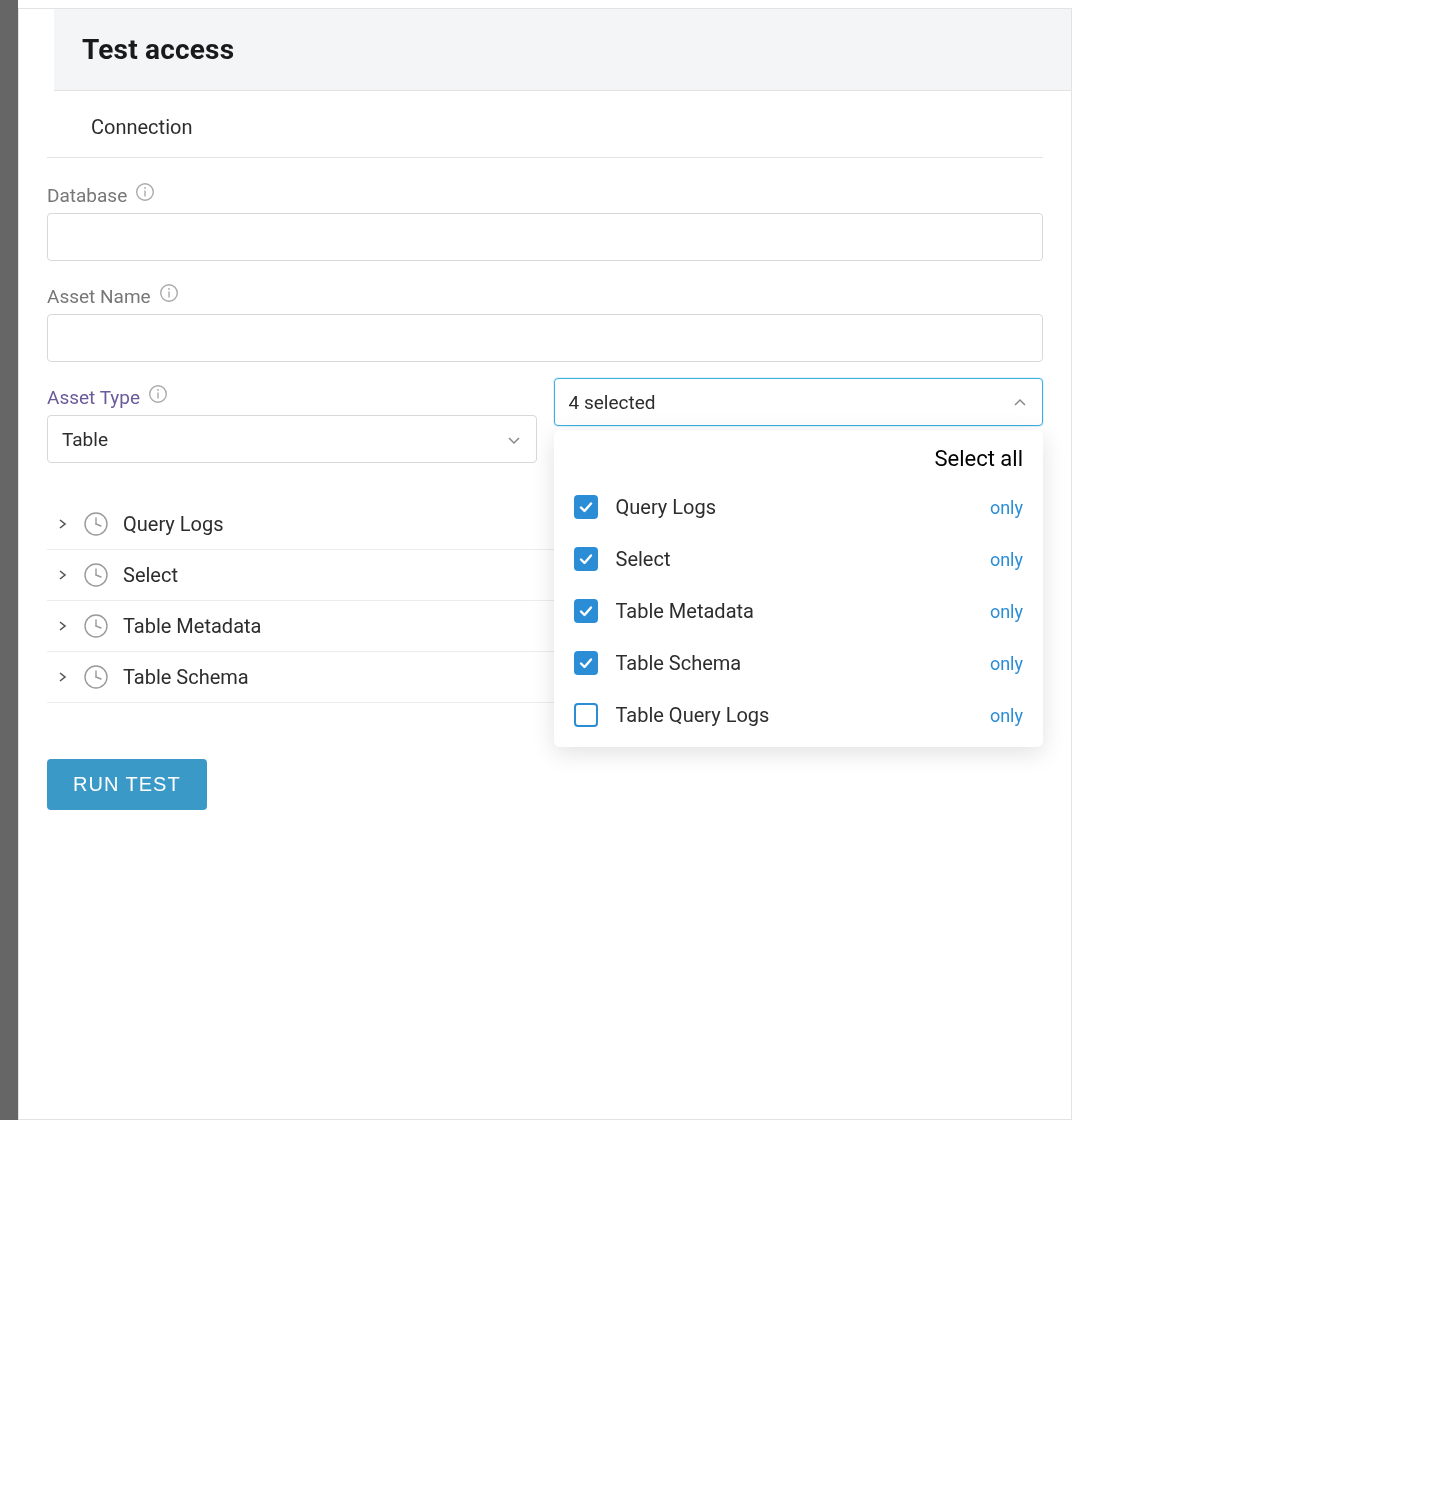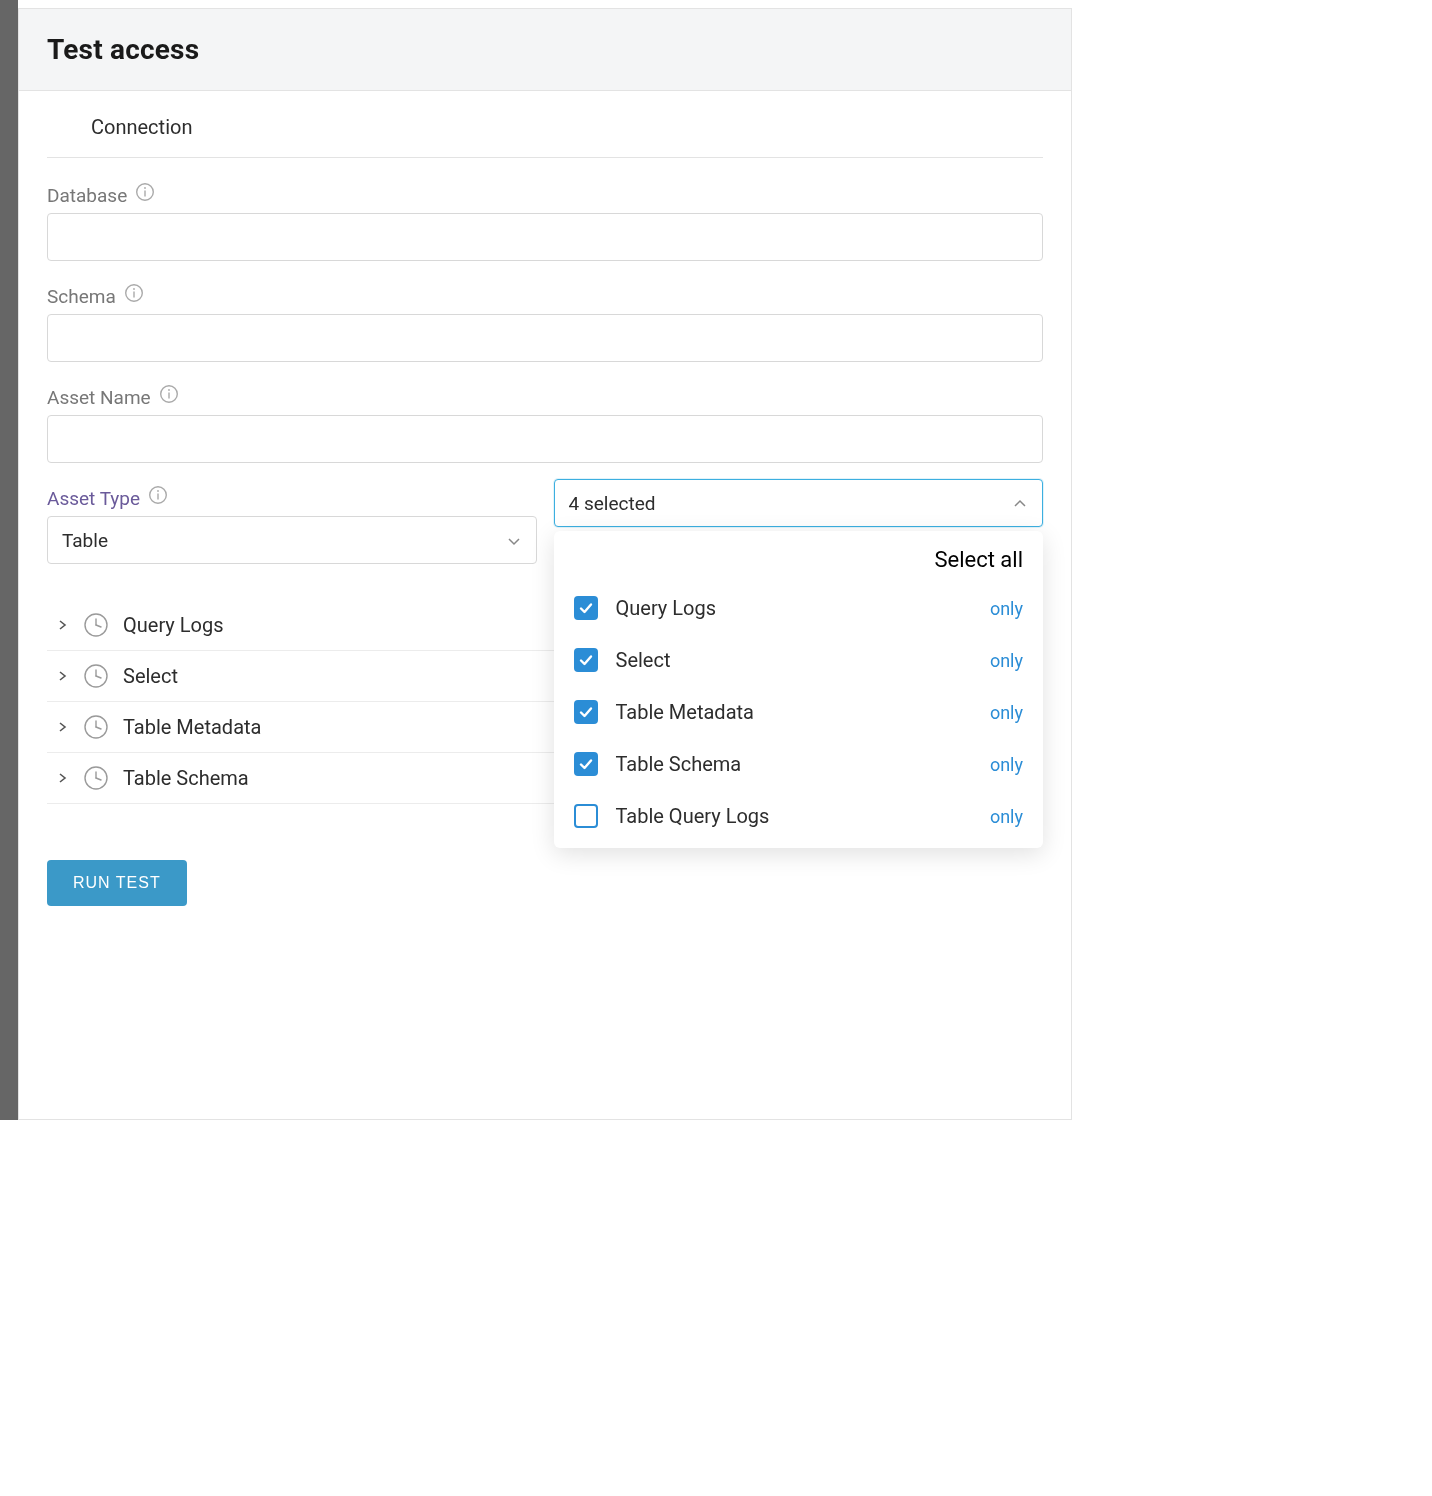--- a/index.html
+++ b/index.html
@@ -25,20 +25,21 @@
   left: 18px;
   right: 0;
   bottom: 0;
   background: #fff;
   border: 1px solid #e3e3e3;
 }
 .panel-header {
   background: #f4f5f6;
   padding: 24px 28px;
   border-bottom: 1px solid #e3e3e3;
+  margin-left: 35px;
 }
 .panel-title {
   font-size: 28px;
   font-weight: 700;
   letter-spacing: 0.2px;
   color: #1a1a1a;
 }
 .panel-body {
   padding: 0 28px 28px 28px;
   overflow: auto;
@@ -167,21 +168,21 @@
 .clock-icon { width: 26px; height: 26px; display: inline-flex; }
 .clock-icon svg { width: 26px; height: 26px; }
 .result-label { font-size: 20px; color: #2d2d2d; }
 .run-btn {
   margin-top: 56px;
   background: #3b99c8;
   color: #fff;
   border: none;
   border-radius: 4px;
   padding: 14px 26px;
-  font-size: 16px;
+  font-size: 20px;
   letter-spacing: 1px;
   font-weight: 500;
   cursor: pointer;
 }
 </style>
 </head>
 <body>
 
 <div class="backdrop"></div>
 
@@ -207,33 +208,20 @@
               <circle cx="10" cy="10" r="8.3"></circle>
               <line x1="10" y1="9" x2="10" y2="14" stroke-linecap="round"></line>
               <circle cx="10" cy="6" r="0.9" fill="#aaa" stroke="none"></circle>
             </svg>
         </span>
       </div>
       <input class="text-input" type="text" value="" style="">
     </div>
 
     
-    <div class="field-group">
-      <div class="field-label-row">
-        <span class="field-label">Schema</span>
-        <span class="info-icon">
-          <svg viewBox="0 0 20 20" fill="none" stroke="#aaa" stroke-width="1.4">
-              <circle cx="10" cy="10" r="8.3"></circle>
-              <line x1="10" y1="9" x2="10" y2="14" stroke-linecap="round"></line>
-              <circle cx="10" cy="6" r="0.9" fill="#aaa" stroke="none"></circle>
-            </svg>
-        </span>
-      </div>
-      <input class="text-input" type="text" value="" style="">
-    </div>
 
     
     <div class="field-group">
       <div class="field-label-row">
         <span class="field-label">Asset Name</span>
         <span class="info-icon">
           <svg viewBox="0 0 20 20" fill="none" stroke="#aaa" stroke-width="1.4">
               <circle cx="10" cy="10" r="8.3"></circle>
               <line x1="10" y1="9" x2="10" y2="14" stroke-linecap="round"></line>
               <circle cx="10" cy="6" r="0.9" fill="#aaa" stroke="none"></circle>

